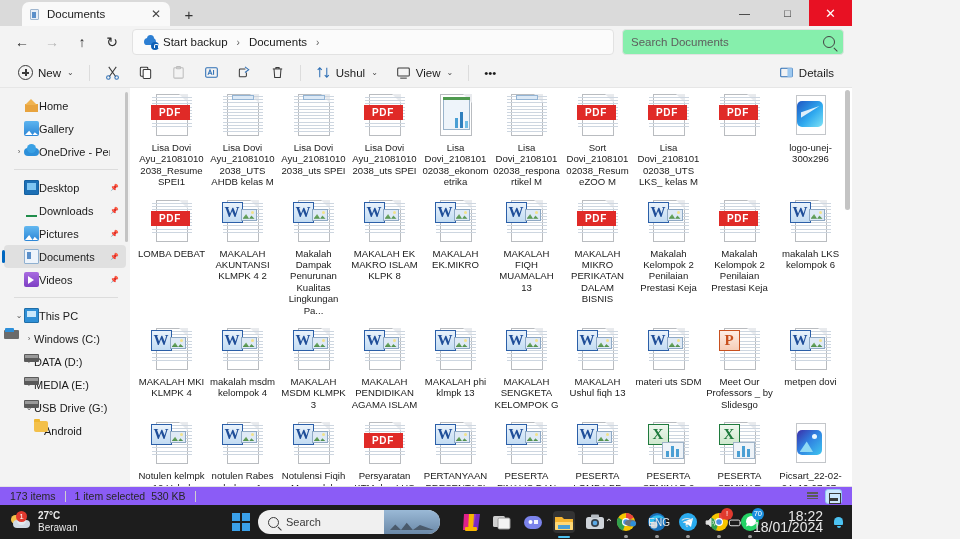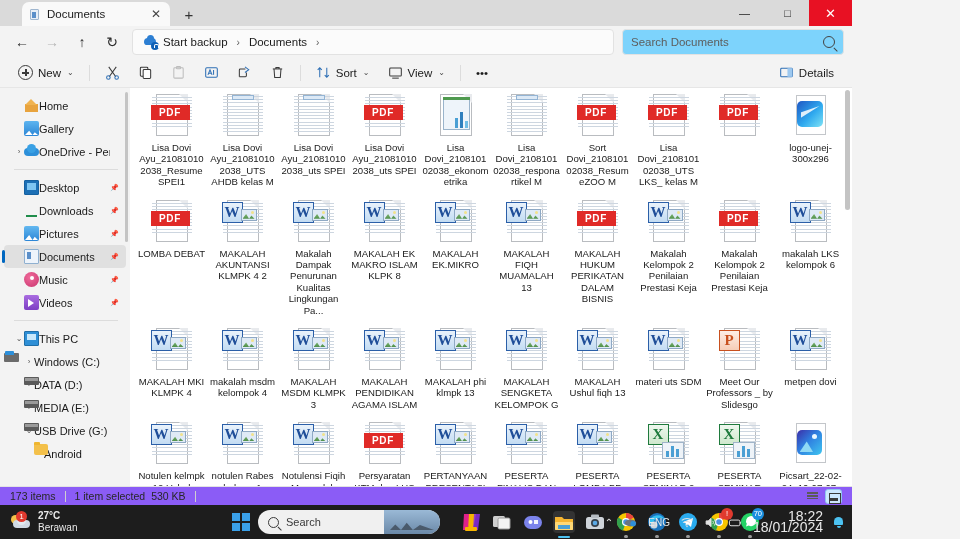--- a/index.html
+++ b/index.html
@@ -62,21 +62,21 @@
   .cloud-ic { width:14px; height:14px; position:relative; flex:0 0 14px; }
   .cloud-ic .c { position:absolute; left:0; top:3px; width:12px; height:7px; background:#2d7fd3;
                  border-radius:5px 5px 4px 4px; }
   .cloud-ic .c:before{ content:""; position:absolute; left:3px; top:-3px; width:7px; height:7px;
                  background:#2d7fd3; border-radius:50%; }
   .cloud-ic .b { position:absolute; right:-1px; bottom:-1px; width:8px; height:8px;
                  background:#0e5fb5; border-radius:50%; }
   .cloud-ic .b:after{ content:""; position:absolute; left:2.5px; top:2px; width:3px; height:3px;
                  border:1px solid #fff; border-bottom:none; border-radius:2px 2px 0 0;}
   .searchbox {
-    width:222px; height:26px; background:#7dd3fc; border:1px solid #e2e2e2; border-radius:4px;
+    width:222px; height:26px; background:#86efac; border:1px solid #e2e2e2; border-radius:4px;
     margin-left:6px; display:flex; align-items:center; padding:0 8px; justify-content:space-between;
   }
   .searchbox input {
     border:0; outline:0; background:transparent; font-family:inherit; font-size:11.5px;
     color:#444; width:180px;
   }
   .searchbox input::placeholder { color:#5d5d5d; }
   .mag { width:12px; height:12px; border:1.3px solid #444; border-radius:50%; position:relative;
          flex:0 0 12px; }
   .mag:after{ content:""; position:absolute; right:-4px; bottom:-3px; width:5px; height:1.3px;
@@ -411,21 +411,21 @@
           <path d="M6.3 4.2 V2.8 h3.4 v1.4"></path>
           <path d="M4.3 4.2 L5 13.3 h6 l0.7-9.1"></path>
       </svg>
     </div>
     <div class="cmdsep"></div>
     <div class="cmd">
       <svg class="ic" viewBox="0 0 16 16" fill="none" stroke="#2e6fb5" stroke-width="1.1">
         <path d="M4 13 V3 M1.8 5.2 L4 3 L6.2 5.2"></path>
           <path d="M11.5 3 v10 M9.3 10.8 L11.5 13 L13.7 10.8"></path>
       </svg>
-      <span>Sort</span>
+      <span>Ushul</span>
       <span class="caret">⌄</span>
     </div>
     <div class="cmd">
       <svg class="ic" viewBox="0 0 16 16" fill="none" stroke="#3a3a3a" stroke-width="1.1">
         <rect x="1.8" y="3.2" width="12.4" height="8.6" rx="1"></rect>
           <path d="M4.5 14 H11.5"></path>
       </svg>
       <span>View</span>
       <span class="caret">⌄</span>
     </div>
@@ -484,26 +484,20 @@
           <span class="pin" style="font-size: 7px; transform: none;">📌</span>
         </div>
         <div class="nav-item selected" style="padding-left: 10px;">
           <span class="exp"></span>
           <span class="nav-ic ic-docs"></span>
           <span class="nav-label">Documents</span>
           <span class="pin" style="font-size: 7px; transform: none;">📌</span>
         </div>
         <div class="nav-item" style="padding-left: 10px;">
           <span class="exp"></span>
-          <span class="nav-ic ic-music"></span>
-          <span class="nav-label">Music</span>
-          <span class="pin" style="font-size: 7px; transform: none;">📌</span>
-        </div>
-        <div class="nav-item" style="padding-left: 10px;">
-          <span class="exp"></span>
           <span class="nav-ic ic-videos"></span>
           <span class="nav-label">Videos</span>
           <span class="pin" style="font-size: 7px; transform: none;">📌</span>
         </div>
         <div class="nav-sep"></div>
         <div class="nav-item" style="padding-left: 10px;">
           <span class="exp">⌄</span>
           <span class="nav-ic ic-pc"></span>
           <span class="nav-label">This PC</span>
           <span class="pin" style="font-size: 7px; transform: none;"></span>
@@ -674,21 +668,21 @@
               <span class="wordpic"></span>
             </div>
             <div class="fname">MAKALAH FIQH MUAMALAH 13</div>
           </div>
           <div class="tile">
             <div class="thumb">
               <span class="sheet"></span>
               <span class="lines"></span>
               <span class="pdfbadge">PDF</span>
             </div>
-            <div class="fname">MAKALAH HUKUM PERIKATAN DALAM BISNIS</div>
+            <div class="fname">MAKALAH MIKRO PERIKATAN DALAM BISNIS</div>
           </div>
           <div class="tile">
             <div class="thumb">
               <span class="sheet"></span>
               <span class="lines"></span>
               <span class="wordbadge">W</span>
               <span class="wordpic"></span>
             </div>
             <div class="fname">Makalah Kelompok 2 Penilaian Prestasi Keja</div>
           </div>

